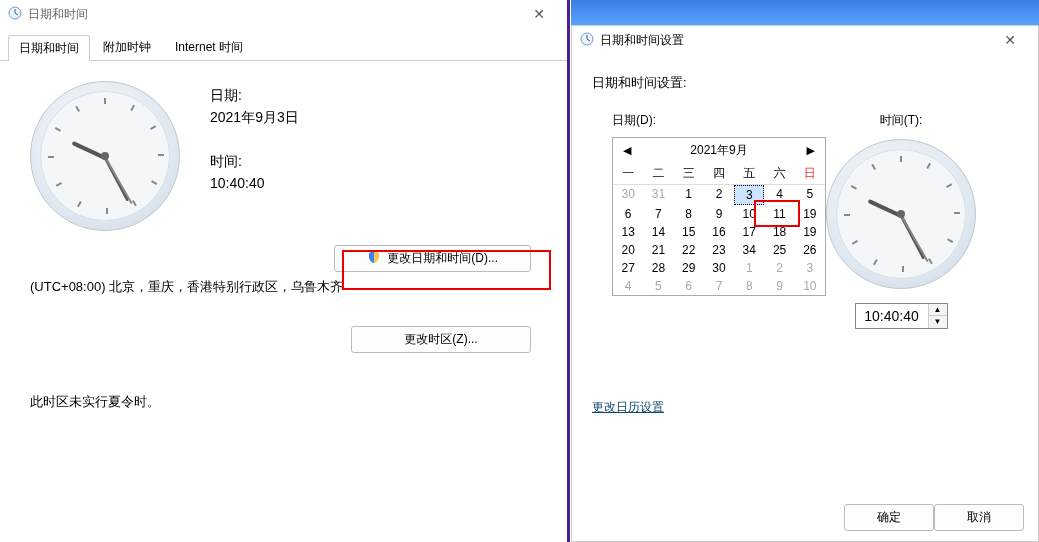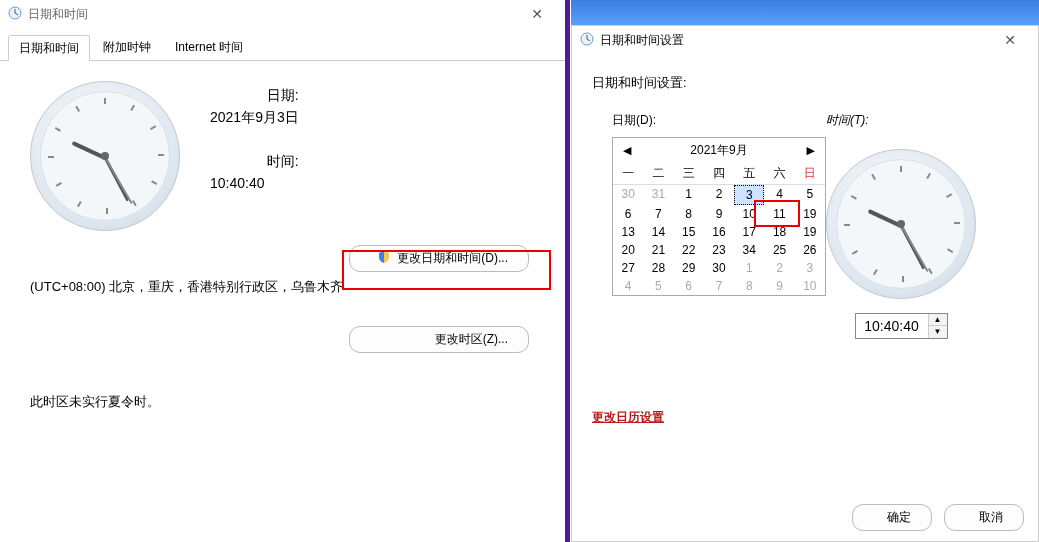--- a/index.html
+++ b/index.html
@@ -11,21 +11,21 @@
     width: 1039px;
     height: 542px;
     position: relative;
     color: #000;
   }
   .window {
     position: absolute;
     background: #fff;
     border: 1px solid #ccc;
   }
-  .win-main { left: 0; top: 0; width: 570px; height: 542px; border-right: 5px solid #4c1d95; border-left:none; border-top:none; border-bottom:none;}
+  .win-main { left: 0; top: 0; width: 570px; height: 542px; border-right: 3px solid #4c1d95; border-left:none; border-top:none; border-bottom:none;}
   .win-settings { left: 571px; top: 25px; width: 468px; height: 517px;}
   .titlebar {
     display: flex;
     align-items: center;
     height: 28px;
     padding: 0 8px;
     font-size: 12px;
   }
   .titlebar .icon { margin-right: 6px; }
   .titlebar .title { flex: 1; color: #666;}
@@ -65,32 +65,32 @@
     background:#f4f7fa;
     position:relative;
     border:1px solid #d8e0e8;
   }
   .hand { position:absolute; left:50%; top:50%; transform-origin:0 50%; background:#555; border-radius:2px;}
   .hand.hour { width:28%; height:4px;}
   .hand.min  { width:38%; height:3px;}
   .hand.sec  { width:42%; height:1.5px; background:#888;}
   .tick { position:absolute; left:50%; top:50%; width:2px; height:6px; background:#888; transform-origin:50% 0;}
   .info { margin-left: 30px; font-size:14px;}
-  .info .lbl { margin-top:6px;text-align:right;}
+  .info .lbl { margin-top:6px;}
   .info .val { margin-top:4px;}
   .btn {
     border:1px solid #bbb;
     background:#fdfdfd;
-    border-radius:11px;
-    padding:4px 20px;
+    border-radius:3px;
+    padding:4px 32px;
     font-size:12px;
     cursor:pointer;
     display:inline-flex;
     align-items:center;
-    justify-content:flex-end;
+    justify-content:center;
     min-width:80px;
   }
   .shield { display:inline-block; margin-right:6px;}
   .red-box { border:2px solid #ea0000; position:absolute; pointer-events:none;}
   .red-box.r1 { left:342px; top:250px; width:209px; height:40px;}
   .red-box.r2 { left:754px; top:200px; width:46px; height:27px;}
   .heading { font-size:13px; margin: 10px 0 8px 0; color:#000; }
   .timezone-hr { border:none; border-top:1px solid #d0d0d0; margin: 8px 0 12px 0;}
   .tz-row { margin-top:6px; font-size:13px;}
   .footer-note { margin-top: 40px; font-size:13px;}
@@ -115,22 +115,22 @@
     display:inline-flex; align-items:center;
     border:1px solid #888;
     background:#fff;
     font-size:14px;
     margin-top:14px;
   }
   .time-spin input { border:none; width:72px; text-align:center; font-size:14px; padding:4px 2px; outline:none;}
   .spin-btns { display:flex; flex-direction:column; border-left:1px solid #ccc;}
   .spin-btns span { width:18px; height:12px; font-size:8px; line-height:12px; text-align:center; cursor:pointer; background:#f3f3f3; border-bottom:1px solid #ccc;}
   .spin-btns span:last-child{border-bottom:none;}
-  .link { color:#b91c1c; cursor:pointer; text-decoration:underline;font-weight:bold;}
-  .dlg-buttons { position:absolute; right:14px; bottom:10px; display:flex; gap:12px;}
+  .link { color:#0c4a6e; cursor:pointer; text-decoration:underline;}
+  .dlg-buttons { position:absolute; right:14px; bottom:10px; display:flex; }
   .small-clock { width:150px; height:150px;}
   .taskbar-peek { position:absolute; right:0; top:0; height:25px; width:468px; background:linear-gradient(180deg,#3a7fe0,#5aa0ff); }
 </style>
 </head>
 <body>
 
 <div class="taskbar-peek"></div>
 
 <div class="window win-main">
   <div class="titlebar">
@@ -277,21 +277,21 @@
               <div class="cal-day other">6</div>
               <div class="cal-day other">7</div>
               <div class="cal-day other">8</div>
               <div class="cal-day other">9</div>
               <div class="cal-day other">10</div>
             </div>
         </div>
       </div>
 
       <div class="set-col" style="text-align:center;">
-        <div style="margin-bottom:20px; text-align:left;font-style:italic;">时间(T):</div>
+        <div style="margin-bottom:10px; text-align:center;">时间(T):</div>
         <div class="clock-wrap small-clock">
           <div class="clock-face" id="clock-set">
               <div class="tick" style="transform: rotate(0deg) translate(-50%, -58px);"></div>
               <div class="tick" style="transform: rotate(30deg) translate(-50%, -58px);"></div>
               <div class="tick" style="transform: rotate(60deg) translate(-50%, -58px);"></div>
               <div class="tick" style="transform: rotate(90deg) translate(-50%, -58px);"></div>
               <div class="tick" style="transform: rotate(120deg) translate(-50%, -58px);"></div>
               <div class="tick" style="transform: rotate(150deg) translate(-50%, -58px);"></div>
               <div class="tick" style="transform: rotate(180deg) translate(-50%, -58px);"></div>
               <div class="tick" style="transform: rotate(210deg) translate(-50%, -58px);"></div>

